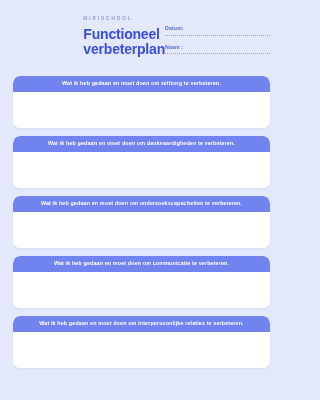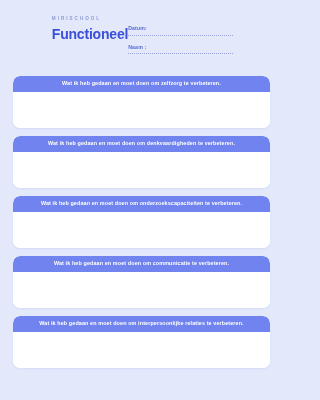--- a/index.html
+++ b/index.html
@@ -26,21 +26,21 @@
 
   
   .header {
     position: absolute;
     left: 0;
     top: 0;
     width: 283px;
     height: 70px;
     display: flex;
     align-items: flex-start;
-    justify-content: center;
+    justify-content: flex-end;
     box-sizing: border-box;
     padding: 17px 13px 0 15px;
   }
 
   .brand-block {
     display: flex;
     flex-direction: column;
   }
 
   .brand-name {
@@ -155,20 +155,21 @@
 <body>
 
 <div class="page">
 
   <div class="header">
 
     <div class="brand-block">
       <div class="brand-name">MIRISCHOOL</div>
       <div class="doc-title">
         <span>Functioneel</span><br>
+        <span>verbeterplan</span>
       </div>
     </div>
 
     <div class="meta-block">
       <div class="meta-row">
         <div class="meta-label">Datum:</div>
         <div class="meta-line"></div>
       </div>
       <div class="meta-row">
         <div class="meta-label">Naam :</div>

